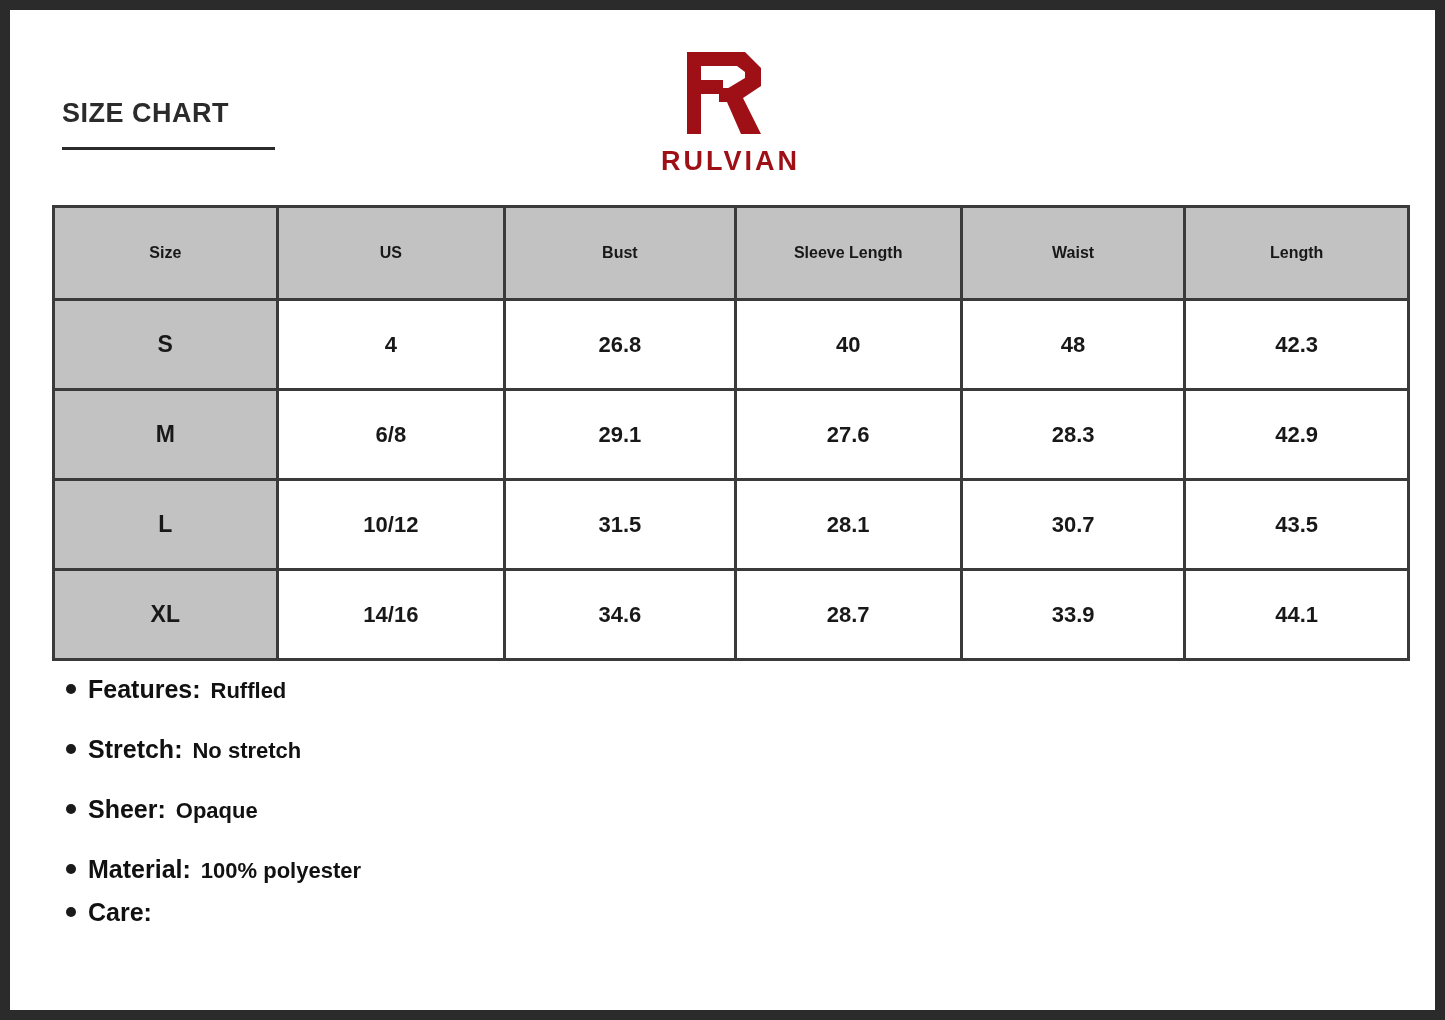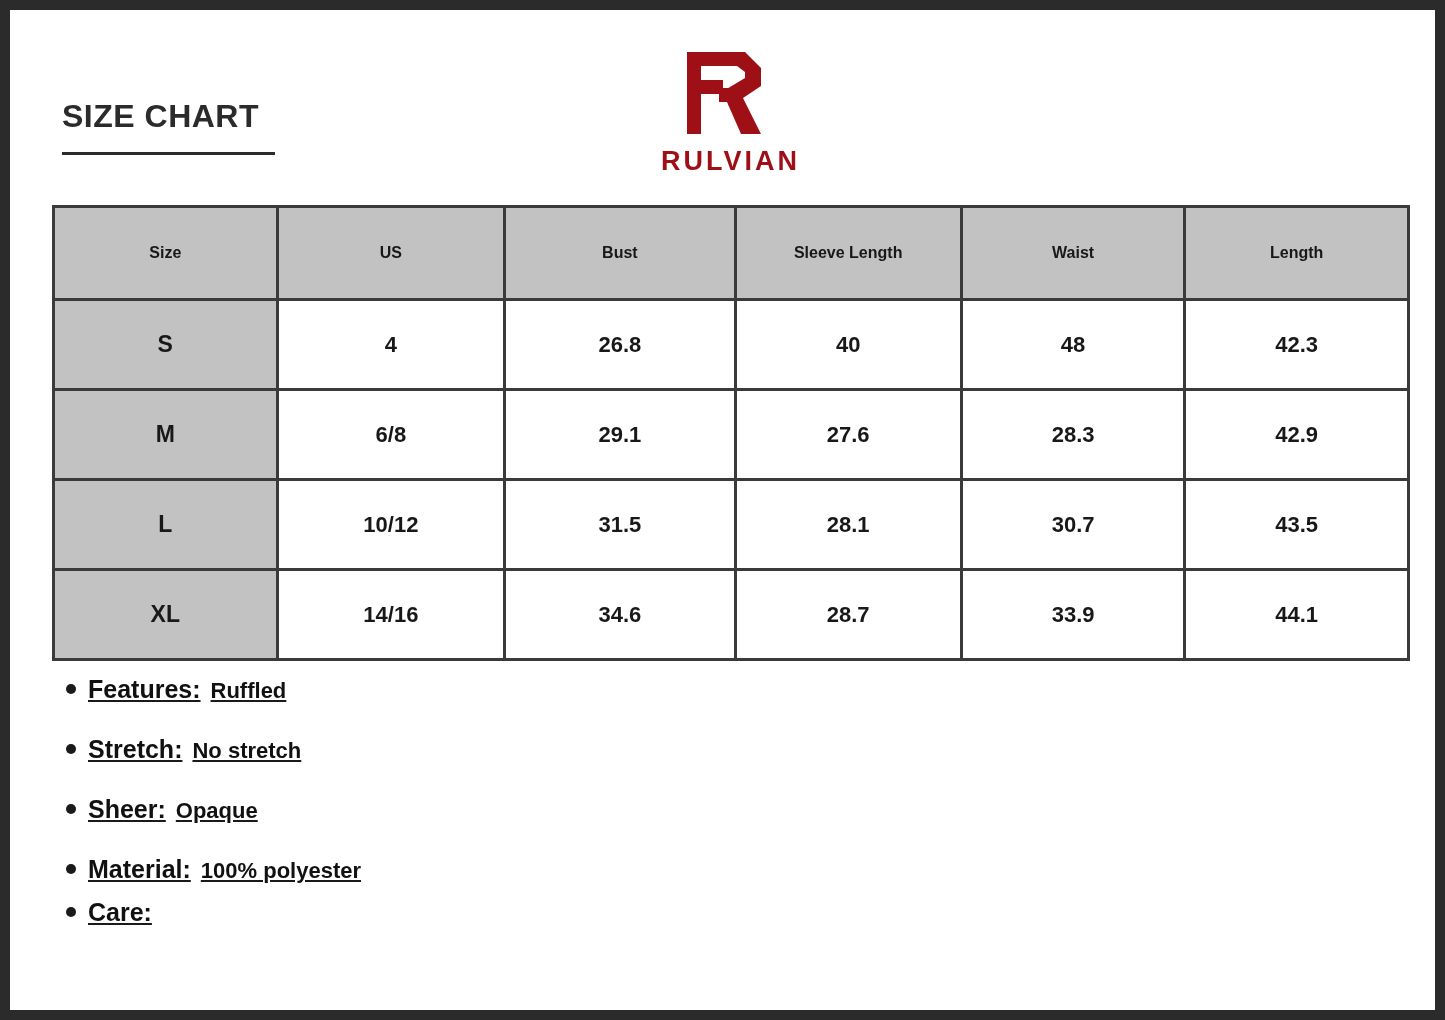--- a/index.html
+++ b/index.html
@@ -33,21 +33,21 @@
   .header {
     position: relative;
     height: 175px;
   }
   .title-block {
     position: absolute;
     left: 52px;
     top: 90px;
   }
   .page-title {
-    font-size: 32px;
+    font-size: 27px;
     font-weight: bold;
     letter-spacing: 0.5px;
     color: #2b2b2b;
     margin: 0;
     line-height: 1;
   }
   .title-rule {
     width: 213px;
     height: 3px;
     background: #2b2b2b;
@@ -122,21 +122,20 @@
   .notes {
     position: absolute;
     left: 56px;
     top: 648px;
     width: 1300px;
   }
   .note-row {
     display: flex;
     align-items: baseline;
     margin-bottom: 14px;
-    text-decoration: underline;
   }
   .bullet {
     width: 10px;
     height: 10px;
     border-radius: 50%;
     background: #1a1a1a;
     margin-right: 12px;
     flex: 0 0 auto;
     position: relative;
     top: -4px;

